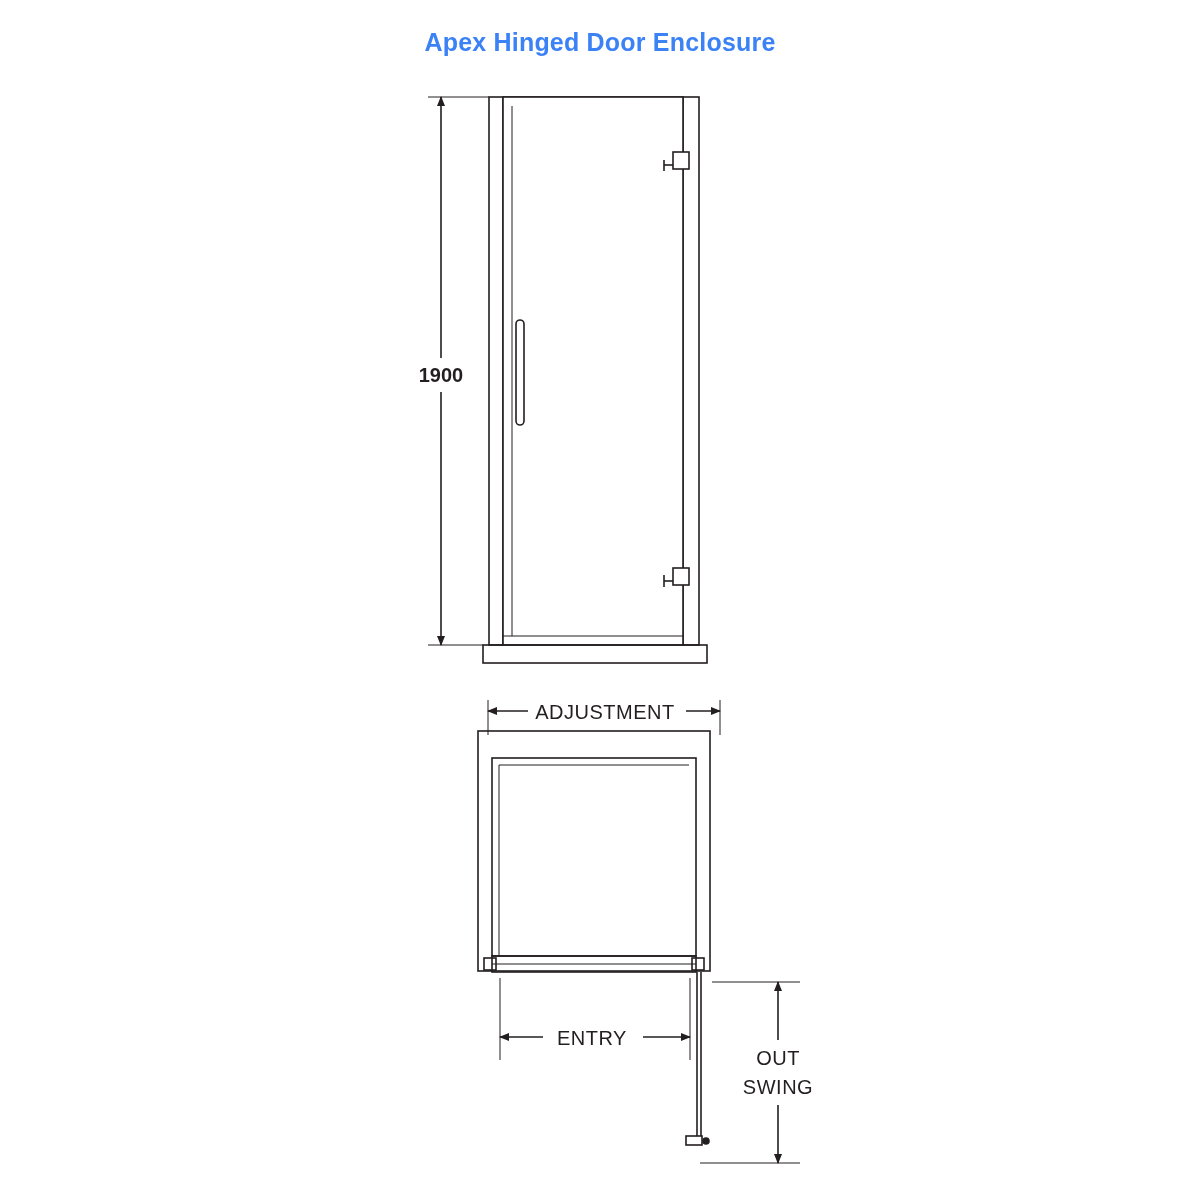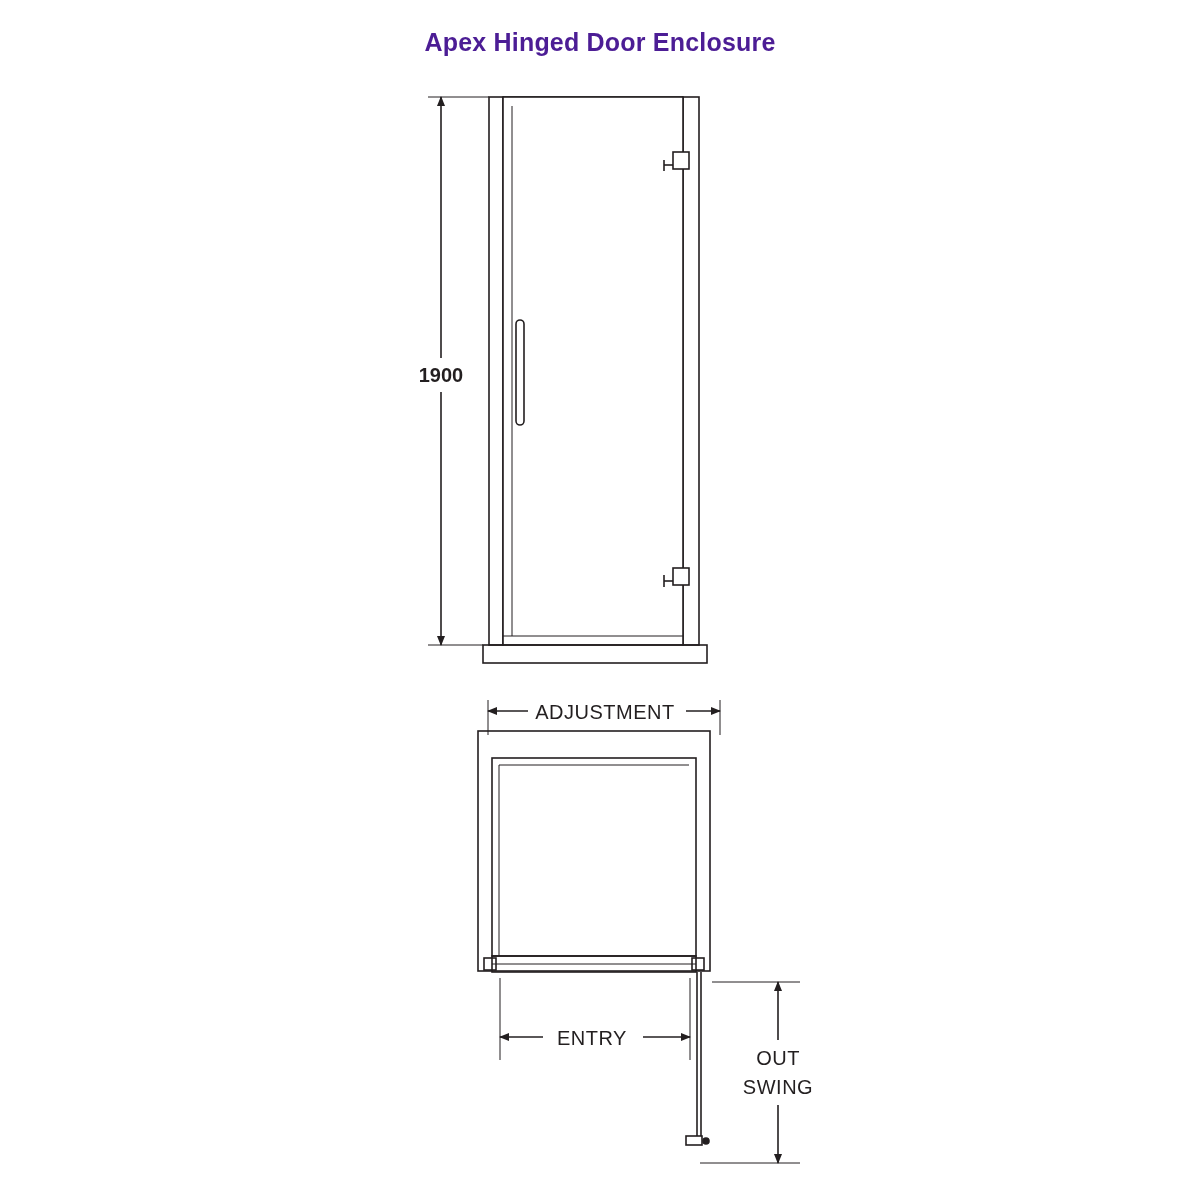--- a/index.html
+++ b/index.html
@@ -21,21 +21,21 @@
   }
   .title {
     position: absolute;
     top: 28px;
     left: 0;
     width: 1200px;
     text-align: center;
     font-size: 25px;
     font-weight: bold;
     letter-spacing: 0.2px;
-    color: #4c1d95;
+    color: #3b82f6;
   }
   svg.drawing {
     position: absolute;
     top: 0;
     left: 0;
     width: 1200px;
     height: 1200px;
   }
   .lbl {
     font-family: "Liberation Sans", sans-serif;

